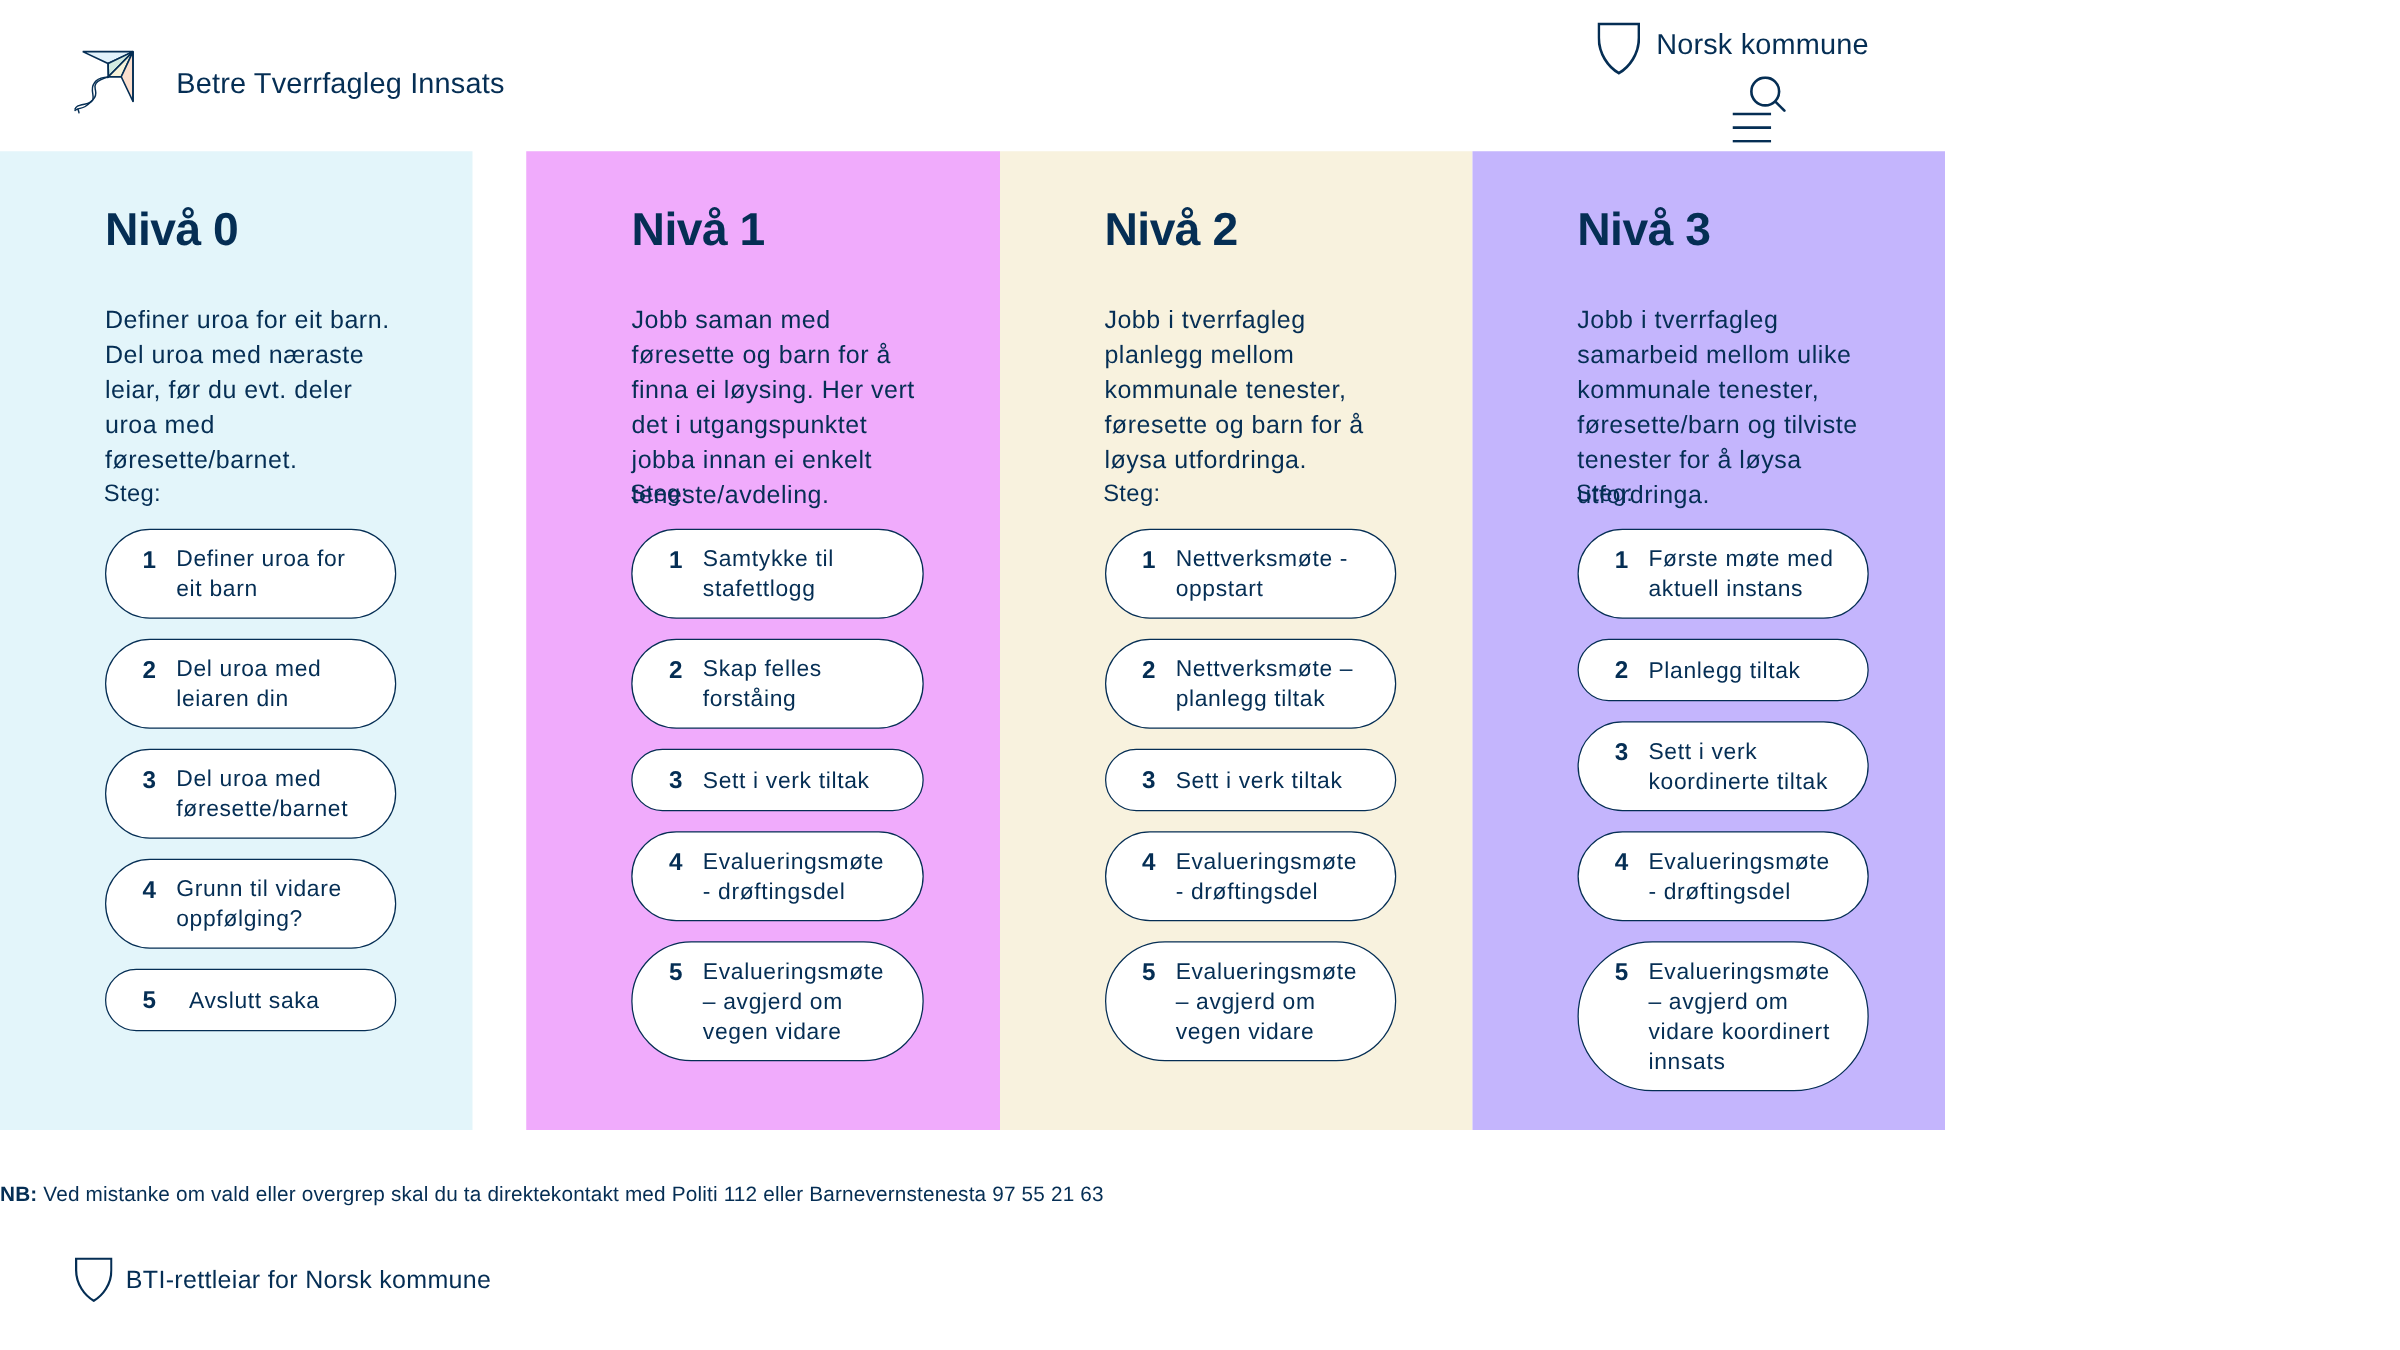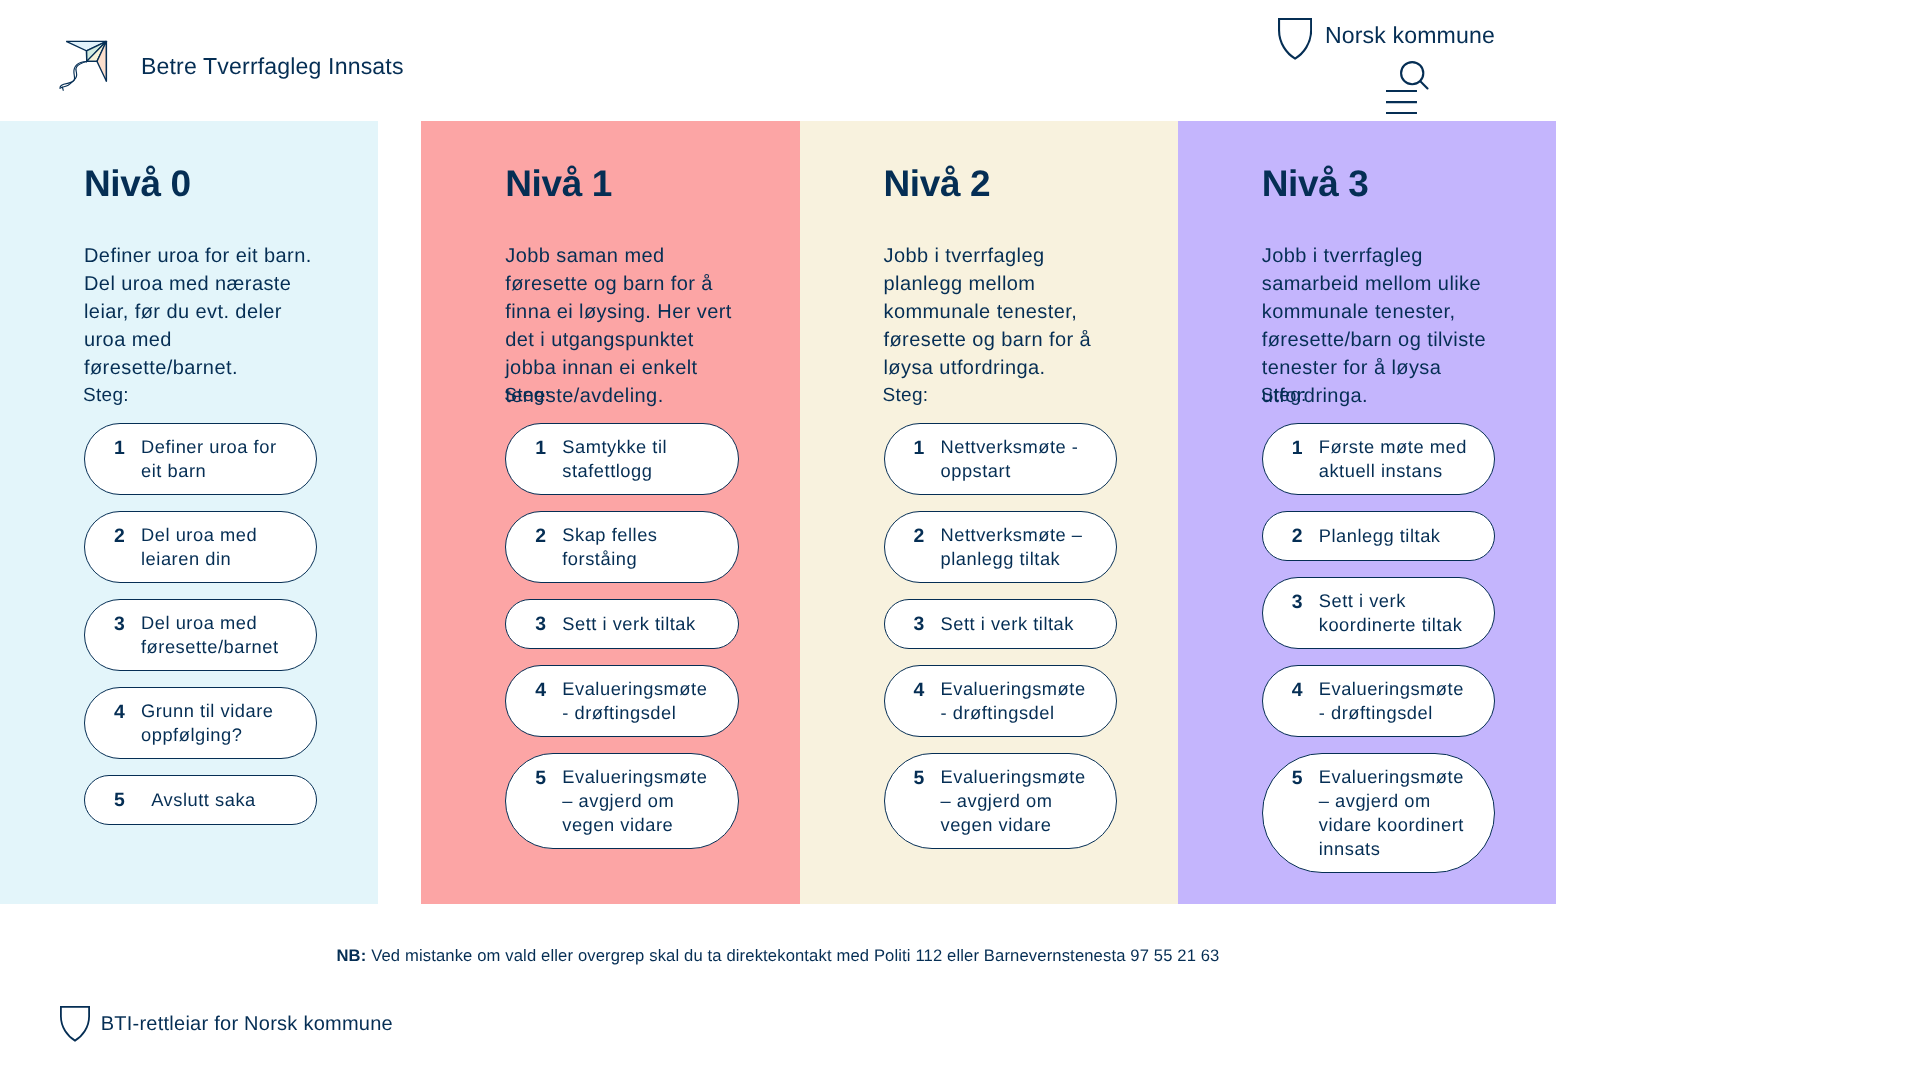--- a/index.html
+++ b/index.html
@@ -38,21 +38,21 @@
 .steps { margin-top:18px; display:flex; flex-direction:column; gap:16.0px; }
 .pill {
   background:#fff; border:1.4px solid #052e54; border-radius:999px;
   min-height:50px; display:flex; align-items:center; padding:11px 20px 11px 29px;
 }
 .pill .num { font-weight:bold; font-size:19.4px; width:27px; flex:0 0 27px; line-height:23.6px; align-self:flex-start; position:relative; top:2px; }
 .pill .txt { font-size:18.3px; line-height:24px; letter-spacing:0.53px; }
 
 
 .footer { flex:1 1 auto; background:#fff; }
-.nb { text-align:center; font-size:16.6px; margin-top:42px; letter-spacing:0.14px; }
+.nb { font-size:16.6px; margin-top:42px; letter-spacing:0.14px; }
 .nb b { font-weight:bold; }
 .footer-bottom { display:flex; align-items:center; margin-top:39px; padding:0 57px 0 59.7px; }
 .fbrand { display:flex; align-items:center; }
 .fshield { width:30px; height:35.5px; display:block; position:relative; top:1px; }
 .fbrand-txt { font-size:20px; margin-left:11px; letter-spacing:0.25px; position:relative; top:2px; }
 .flinks { margin-left:auto; display:flex; gap:45px; padding-right:0px; }
 .flinks a { color:#052e54; position:relative; top:1px; font-size:16.8px; text-decoration:underline; text-underline-offset:3.5px; text-decoration-thickness:1px; letter-spacing:0.25px; white-space:nowrap; }
 
 .col0 { background:#e3f5fa; }
 .col1 { background:#d1ece4; }
@@ -119,21 +119,21 @@
         <div class="pill">
           <span class="num">4</span>
           <span class="txt">Grunn til vidare oppfølging?</span>
         </div>
         <div class="pill">
           <span class="num">5</span>
           <span class="txt">&nbsp; Avslutt saka</span>
         </div>
       </div>
     </section>
-    <section class="col col1" style="background: #fca5a5; margin-left: 43px;">
+    <section class="col col1" style="background: #f0abfc; margin-left: 43px;">
       <h2>Nivå 1</h2>
       <p class="desc">Jobb saman med føresette og barn for å finna ei løysing. Her vert det i utgangspunktet jobba innan ei enkelt teneste/avdeling.</p>
       <p class="steg">Steg:</p>
       <div class="steps">
         <div class="pill">
           <span class="num">1</span>
           <span class="txt">Samtykke til stafettlogg</span>
         </div>
         <div class="pill">
           <span class="num">2</span>

